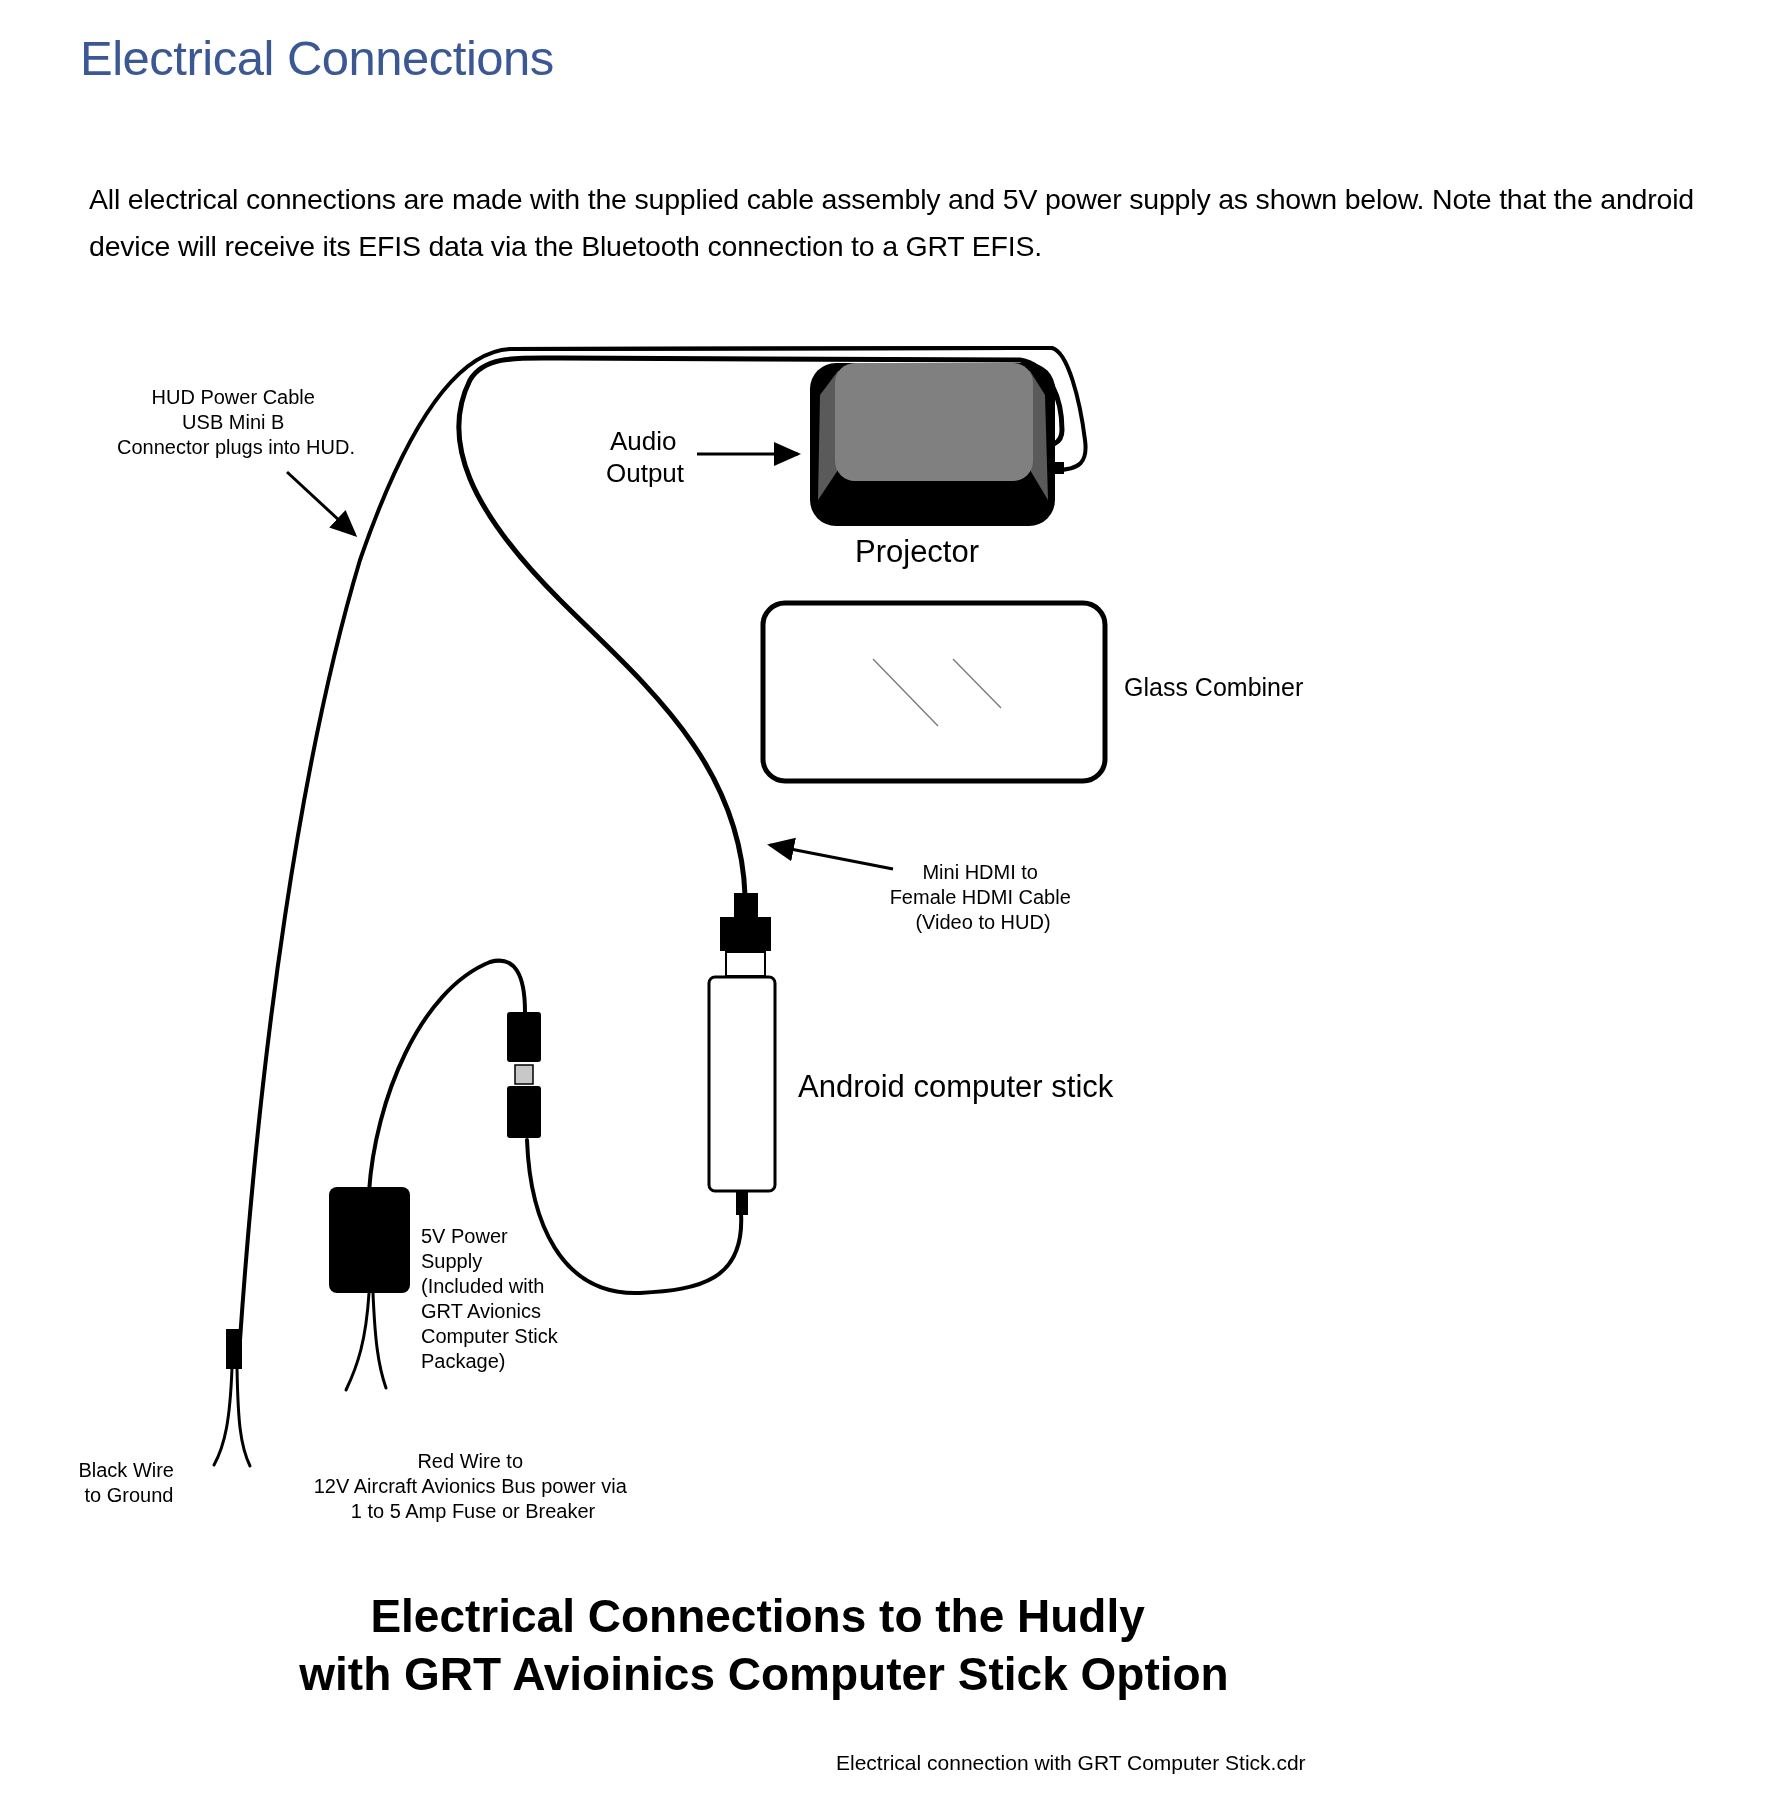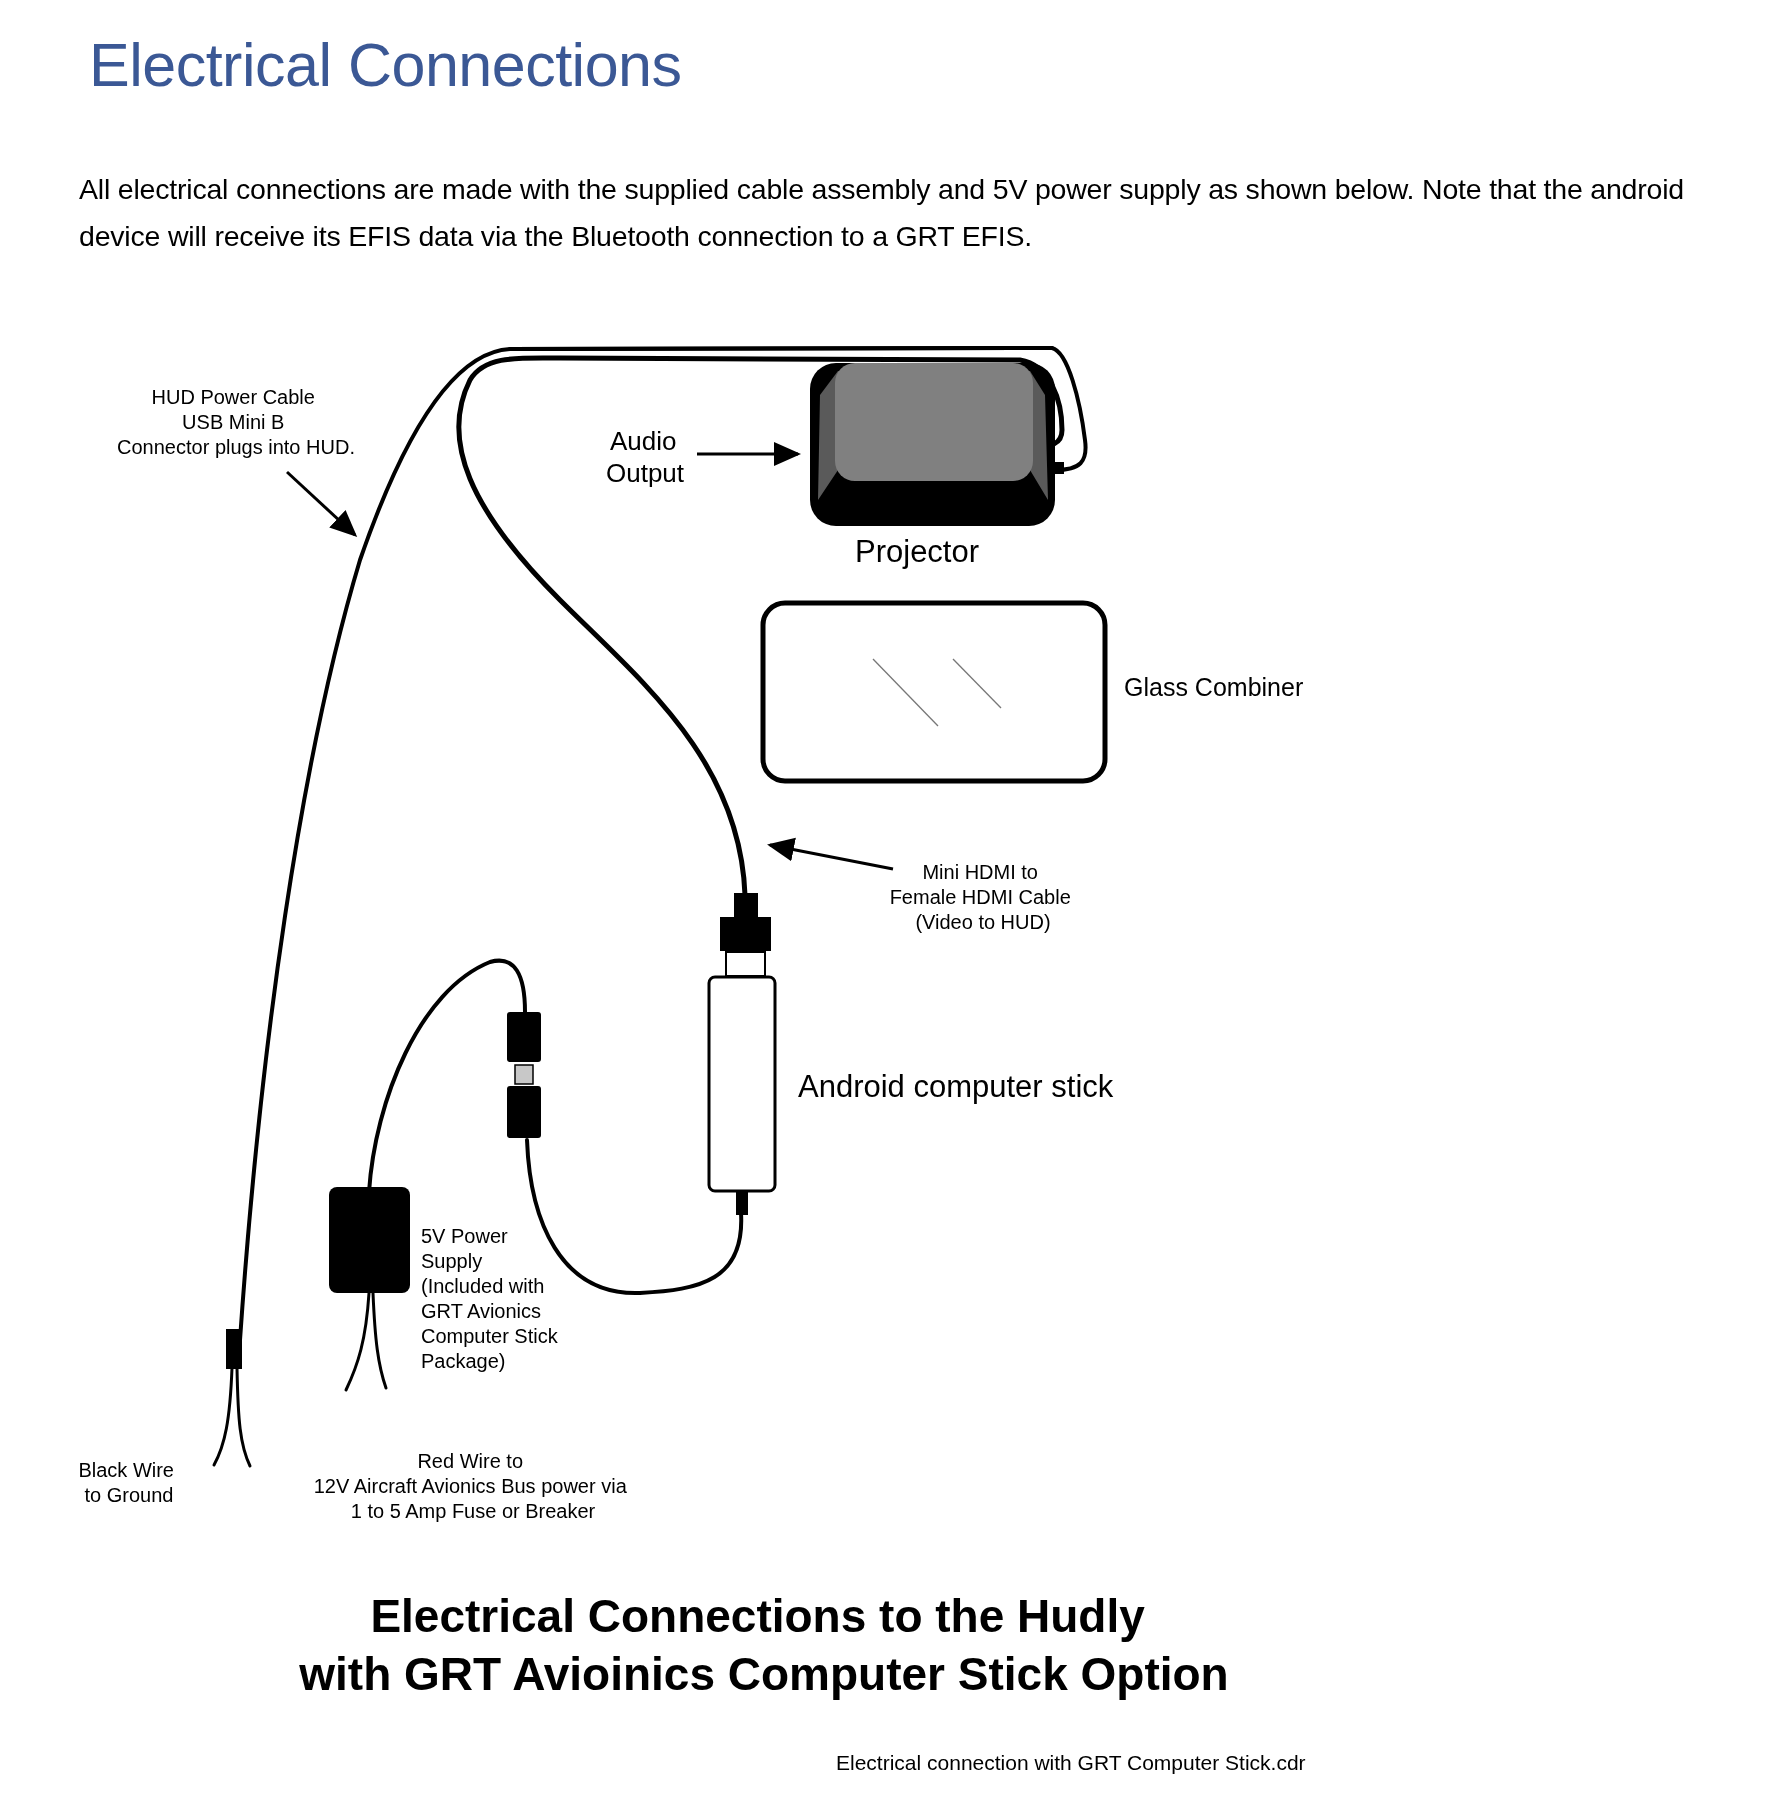--- a/index.html
+++ b/index.html
@@ -1,25 +1,25 @@
 <!DOCTYPE html>
 <html><head>
 <meta charset="utf-8">
 <style>
   html, body { margin: 0; padding: 0; background: #ffffff; }
   body { width: 1784px; height: 1816px; position: relative; overflow: hidden; }
   .heading {
-    position: absolute; left: 89px; top: 30px;
-    font-family: "Liberation Sans", sans-serif; font-size: 61px; font-weight: normal;
+    position: absolute; left: 80px; top: 30px;
+    font-family: "Liberation Sans", sans-serif; font-size: 49px; font-weight: normal;
     color: #3b5895; letter-spacing: -0.5px; margin: 0;
   }
   .intro {
     position: absolute; left: 77px; top: 164px; width: 1640px;
     font-family: "Liberation Sans", sans-serif; font-size: 28.5px; line-height: 47px;
-    color: #000; margin: 2px; letter-spacing: -0.2px;
+    color: #000; margin: 12px; letter-spacing: -0.2px;
   }
   svg.diagram { position: absolute; left: 0; top: 0; }
   .lbl { font-family: "Liberation Sans", sans-serif; fill: #000; }
   .cable { fill: none; stroke: #000; stroke-linecap: round; stroke-linejoin: round; }
 </style>
 </head>
 <body>
 
 <h1 class="heading">Electrical Connections</h1>
 <p class="intro">All electrical connections are made with the supplied cable assembly and 5V power supply as shown below. Note that the android device will receive its EFIS data via the Bluetooth connection to a GRT EFIS.</p>

